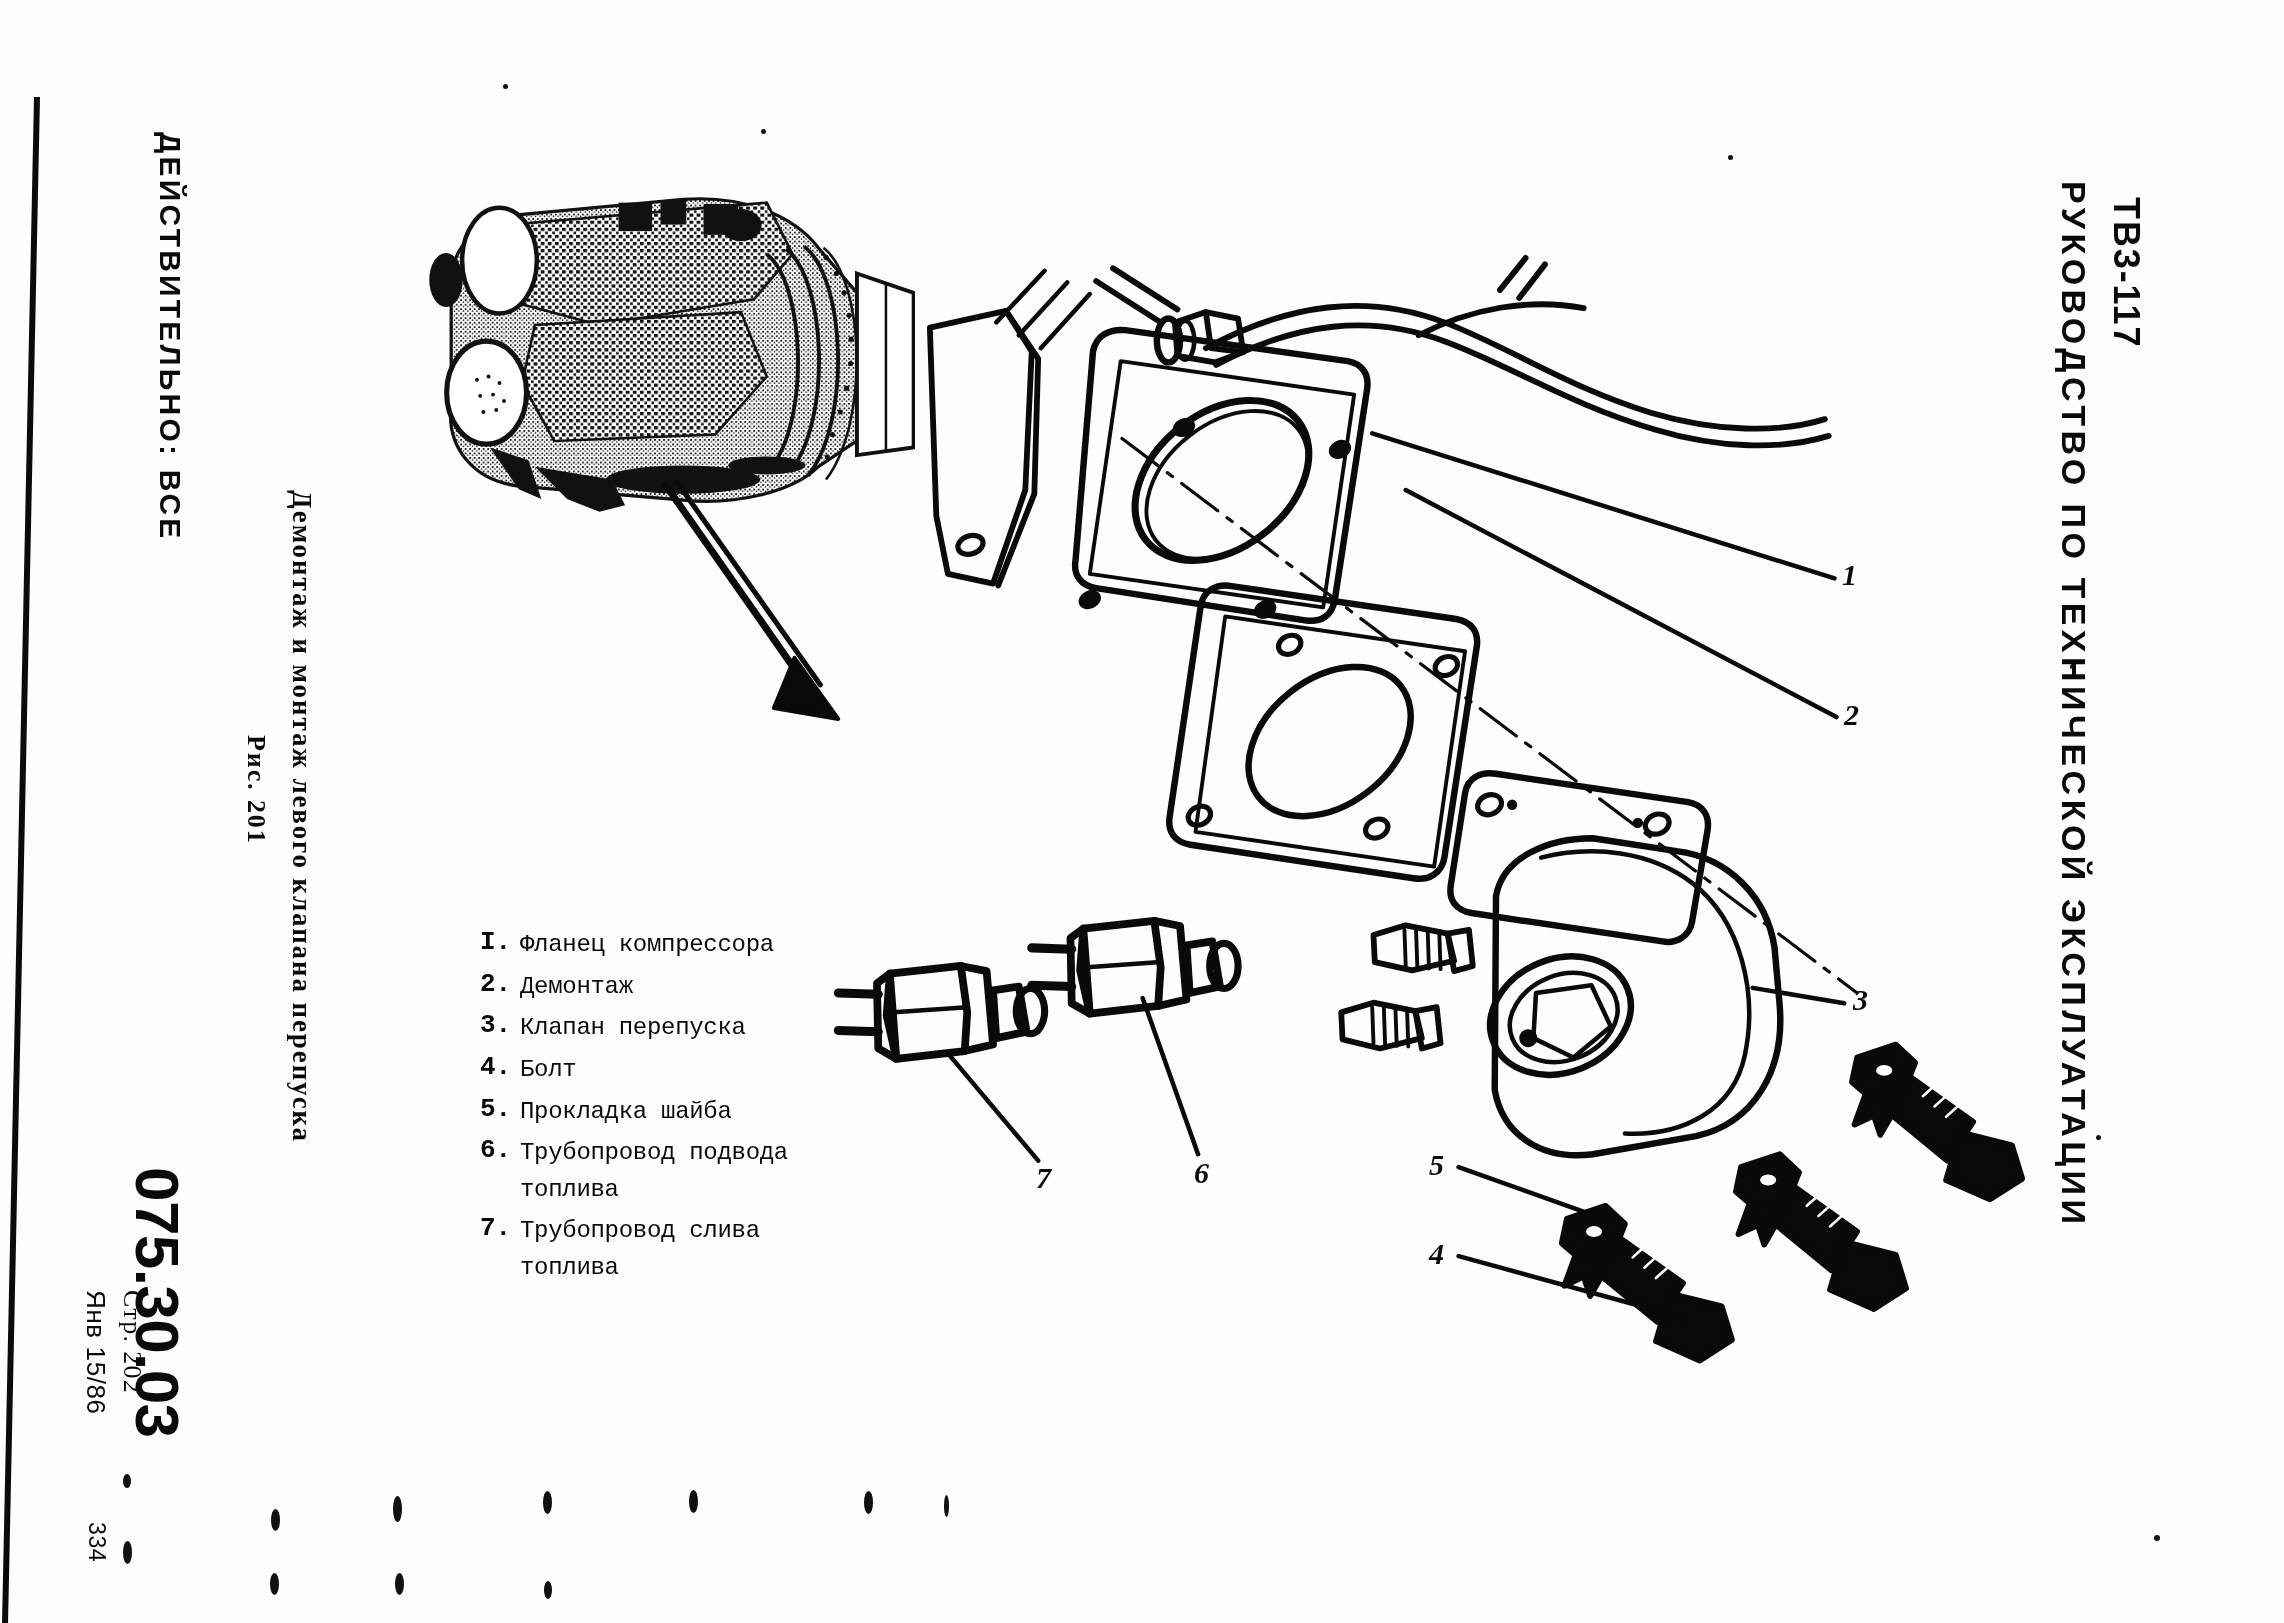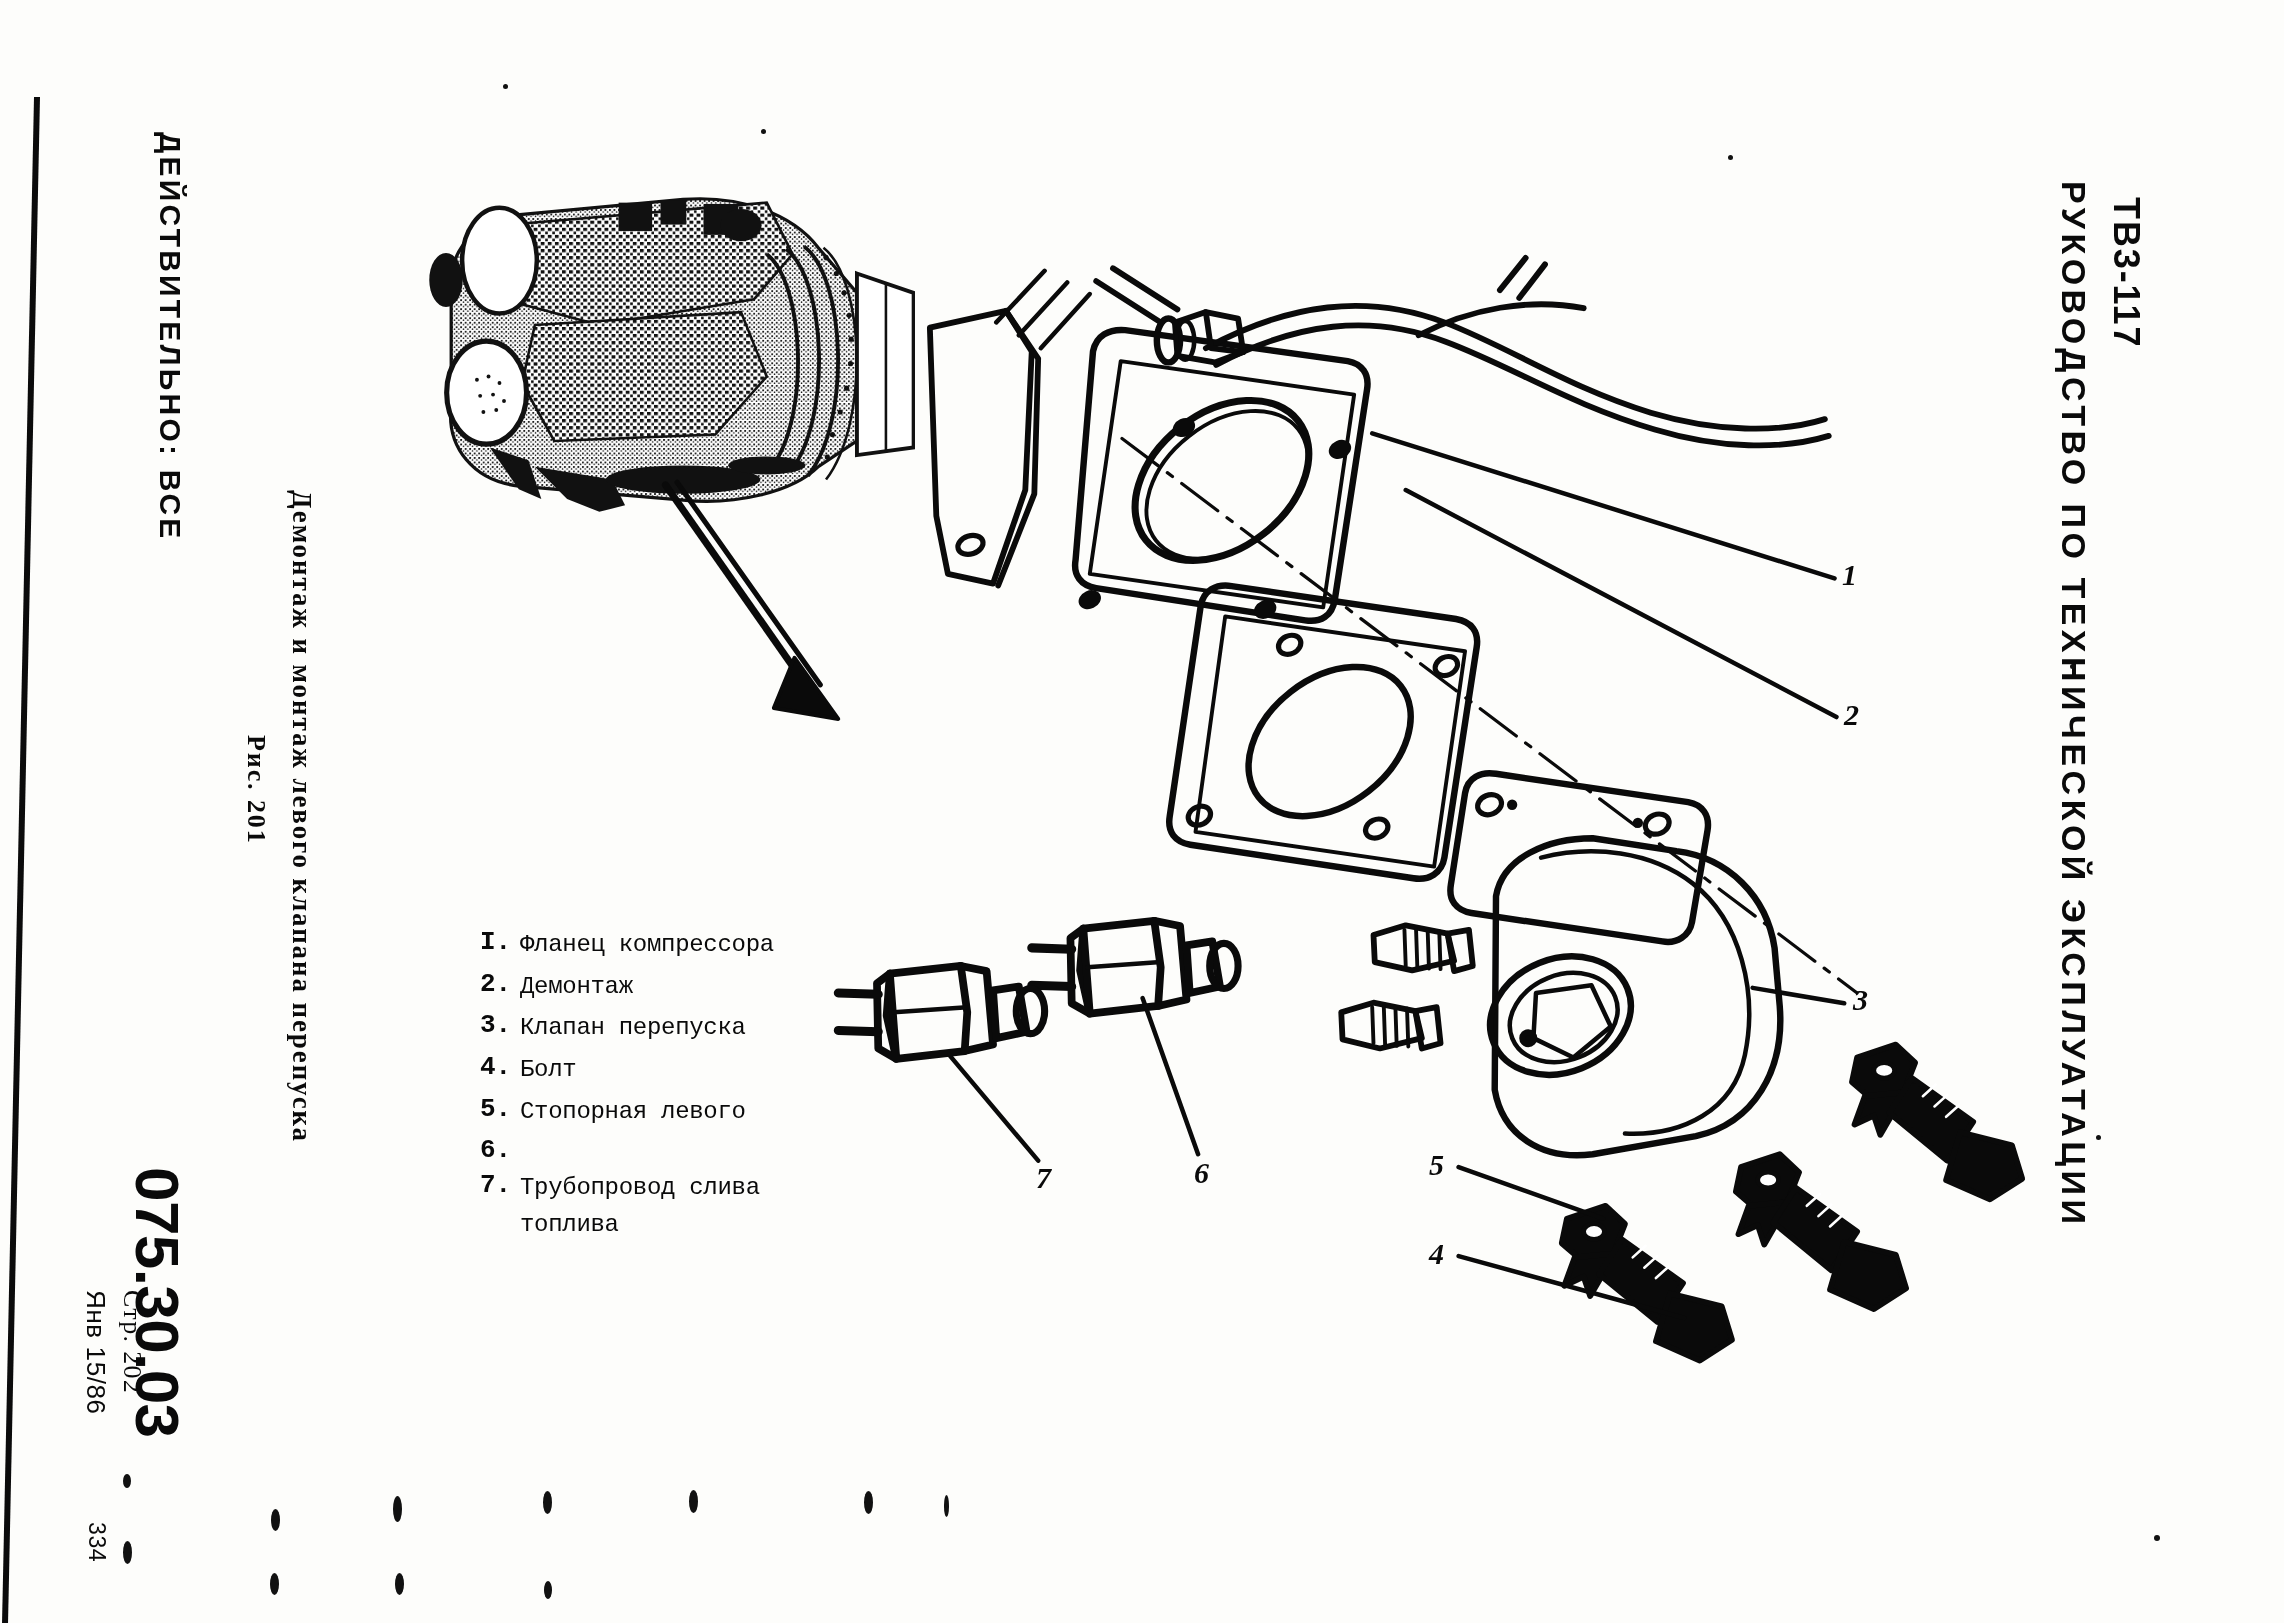--- a/index.html
+++ b/index.html
@@ -198,24 +198,25 @@
     <div class="lg-row">
       <span class="lg-num">3.</span>
       <span class="lg-txt">Клапан перепуска</span>
     </div>
     <div class="lg-row">
       <span class="lg-num">4.</span>
       <span class="lg-txt">Болт</span>
     </div>
     <div class="lg-row">
       <span class="lg-num">5.</span>
-      <span class="lg-txt">Стопорная левого</span>
+      <span class="lg-txt">Прокладка шайба</span>
     </div>
     <div class="lg-row">
       <span class="lg-num">6.</span>
+      <span class="lg-txt" style="max-width:277px; display:inline-block;">Трубопровод подвода топлива</span>
     </div>
     <div class="lg-row">
       <span class="lg-num">7.</span>
       <span class="lg-txt" style="max-width:271px; display:inline-block;">Трубопровод слива топлива</span>
     </div>
   </div>
 
   <div id="engine-photo">
     <svg width="509" height="380" viewBox="0 0 790 590" xmlns="http://www.w3.org/2000/svg">
       <defs>

